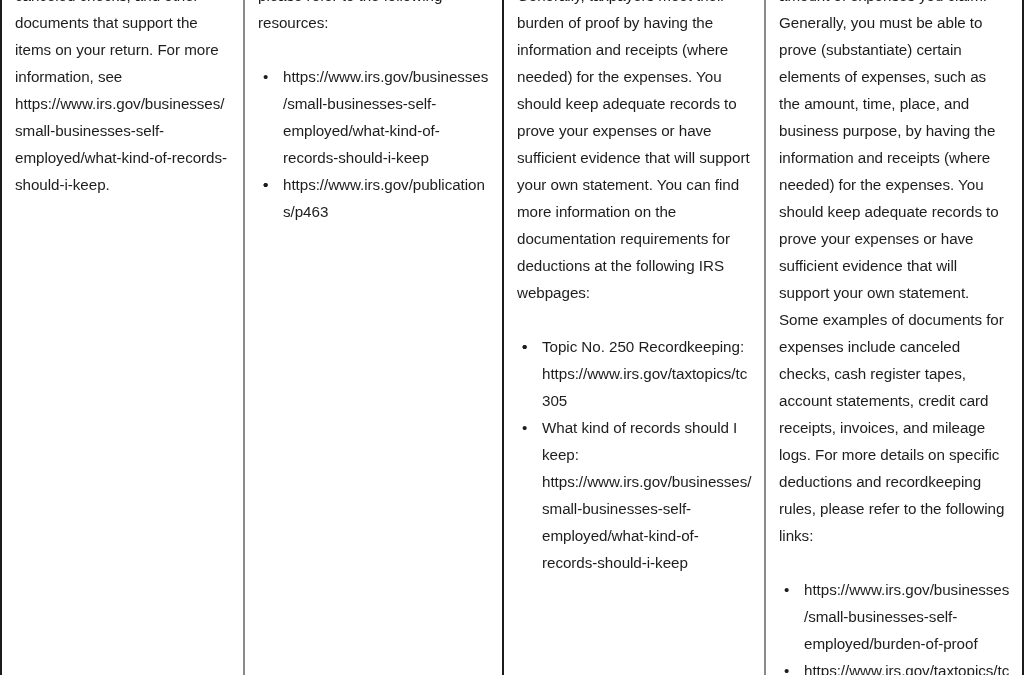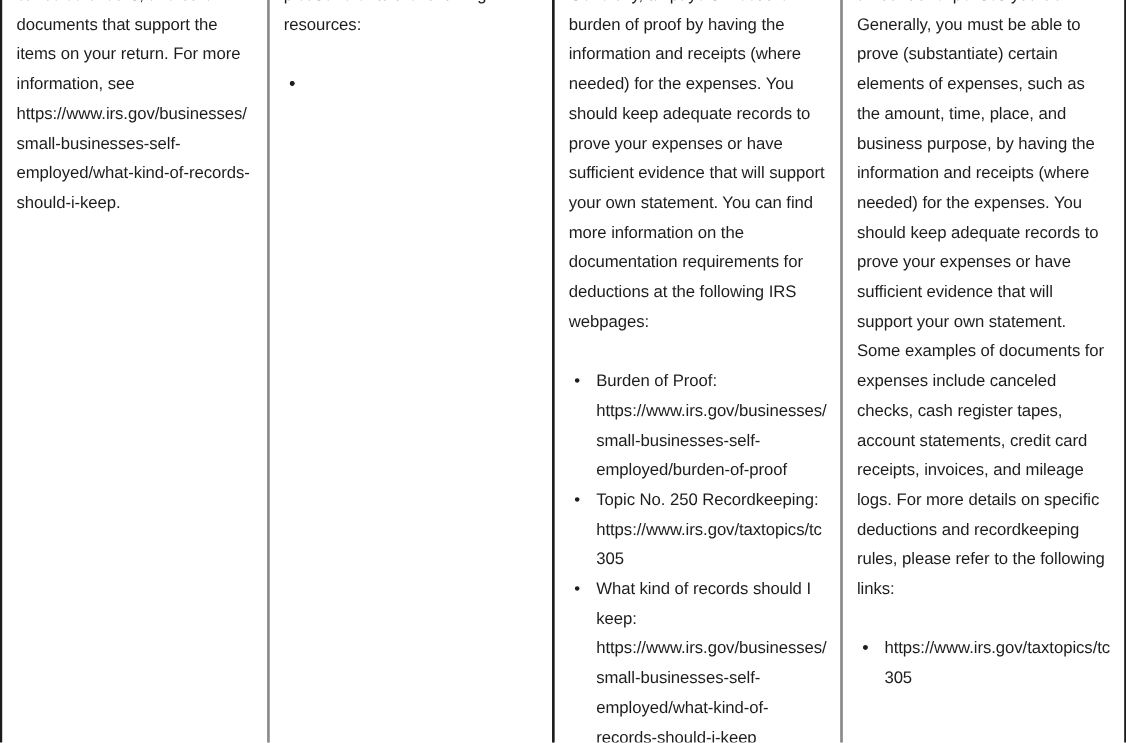--- a/index.html
+++ b/index.html
@@ -97,54 +97,56 @@
     <div class="cell cell-1">
       <p>canceled checks, and other documents that support the items on your return. For more information, see https://www.irs.gov/businesses/small-businesses-self-employed/what-kind-of-records-should-i-keep.</p>
       <ul></ul>
     </div>
 
     <div class="cell cell-2">
       <p>please refer to the following resources:</p>
       <ul>
         <li>
           <span class="bullet">•</span>
+          <span class="li-text">https://www.irs.gov/businesses/small-businesses-self-employed/what-kind-of-records-should-i-keep</span>
         </li>
         <li>
           <span class="bullet">•</span>
         </li>
         <li>
           <span class="bullet">•</span>
+          <span class="li-text">https://www.irs.gov/publications/p463</span>
         </li>
       </ul>
     </div>
 
     <div class="cell cell-3">
       <p>Generally, taxpayers meet their burden of proof by having the information and receipts (where needed) for the expenses. You should keep adequate records to prove your expenses or have sufficient evidence that will support your own statement. You can find more information on the documentation requirements for deductions at the following IRS webpages:</p>
       <ul>
         <li>
           <span class="bullet">•</span>
-          <span class="li-text">Burden of Proof: https://www.irs.gov/businesses/small-businesses-self-employed/burden-of-proof</span>
         </li>
         <li>
           <span class="bullet">•</span>
           <span class="li-text">Topic No. 250 Recordkeeping: https://www.irs.gov/taxtopics/tc305</span>
         </li>
         <li>
           <span class="bullet">•</span>
           <span class="li-text">What kind of records should I keep: https://www.irs.gov/businesses/small-businesses-self-employed/what-kind-of-records-should-i-keep</span>
         </li>
 
       </ul>
     </div>
 
     <div class="cell cell-4">
       <p>amount of expenses you claim. Generally, you must be able to prove (substantiate) certain elements of expenses, such as the amount, time, place, and business purpose, by having the information and receipts (where needed) for the expenses. You should keep adequate records to prove your expenses or have sufficient evidence that will support your own statement. Some examples of documents for expenses include canceled checks, cash register tapes, account statements, credit card receipts, invoices, and mileage logs. For more details on specific deductions and recordkeeping rules, please refer to the following links:</p>
       <ul>
         <li>
           <span class="bullet">•</span>
+          <span class="li-text">https://www.irs.gov/businesses/small-businesses-self-employed/burden-of-proof</span>
         </li>
         <li>
           <span class="bullet">•</span>
           <span class="li-text">https://www.irs.gov/taxtopics/tc305</span>
         </li>
 
       </ul>
     </div>
 
   </div>

